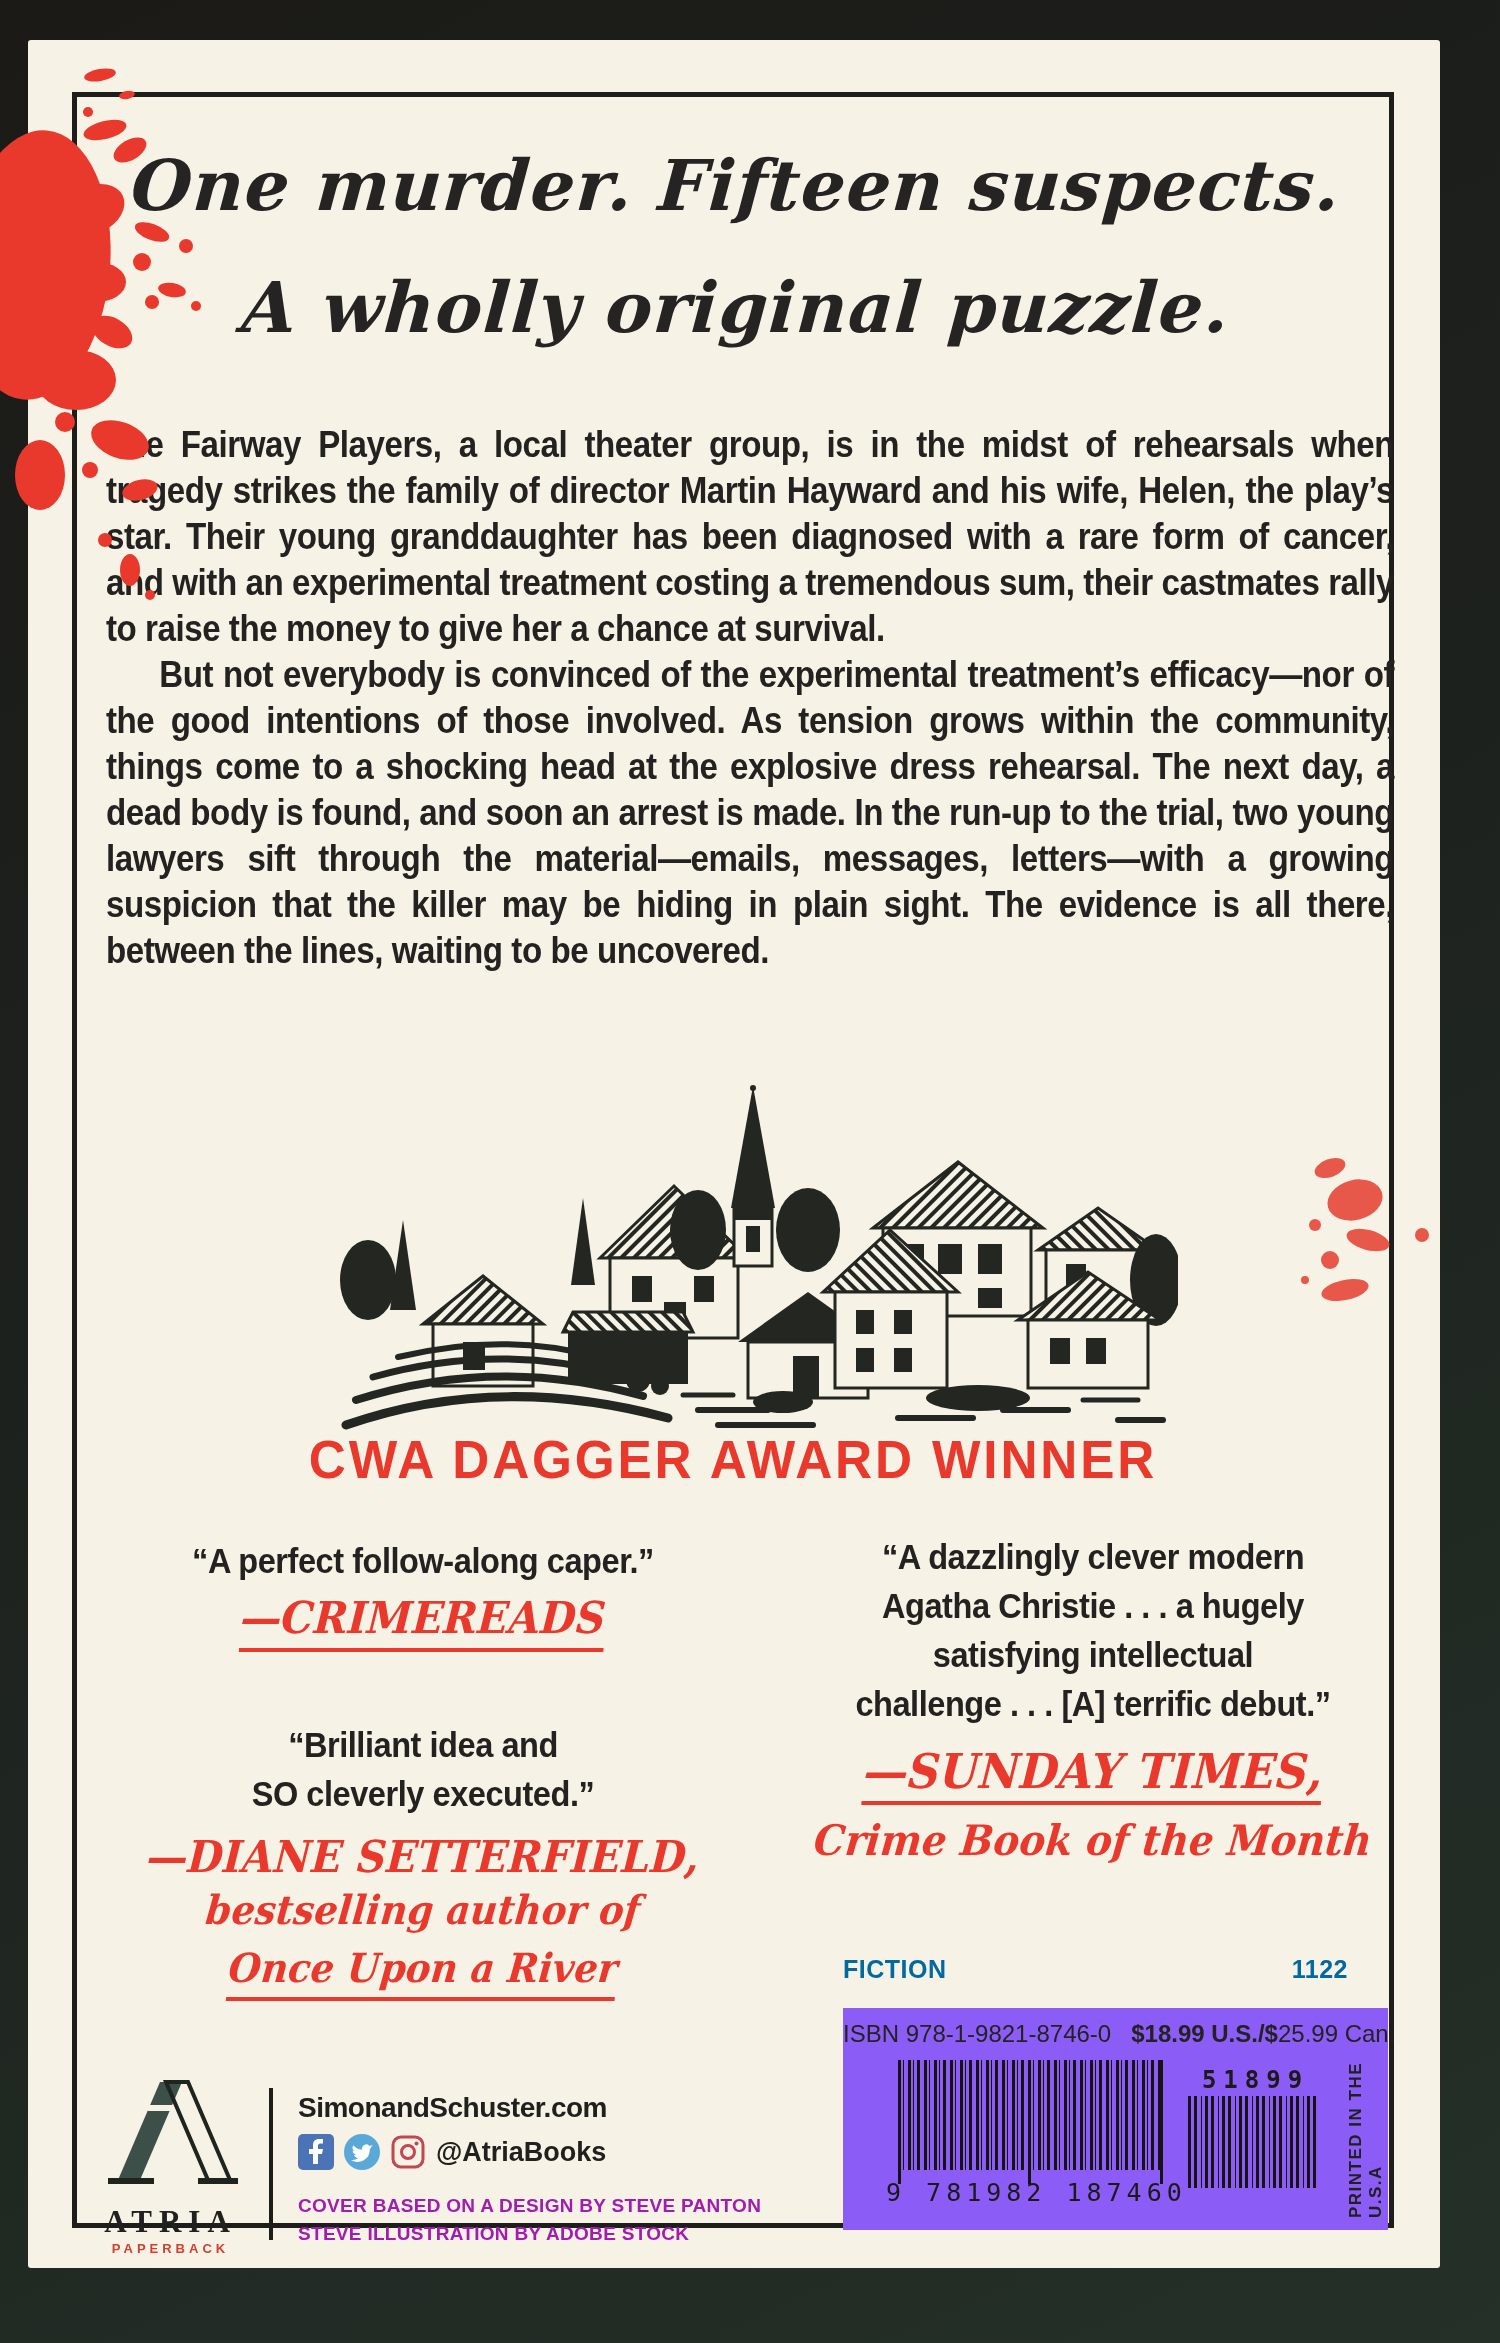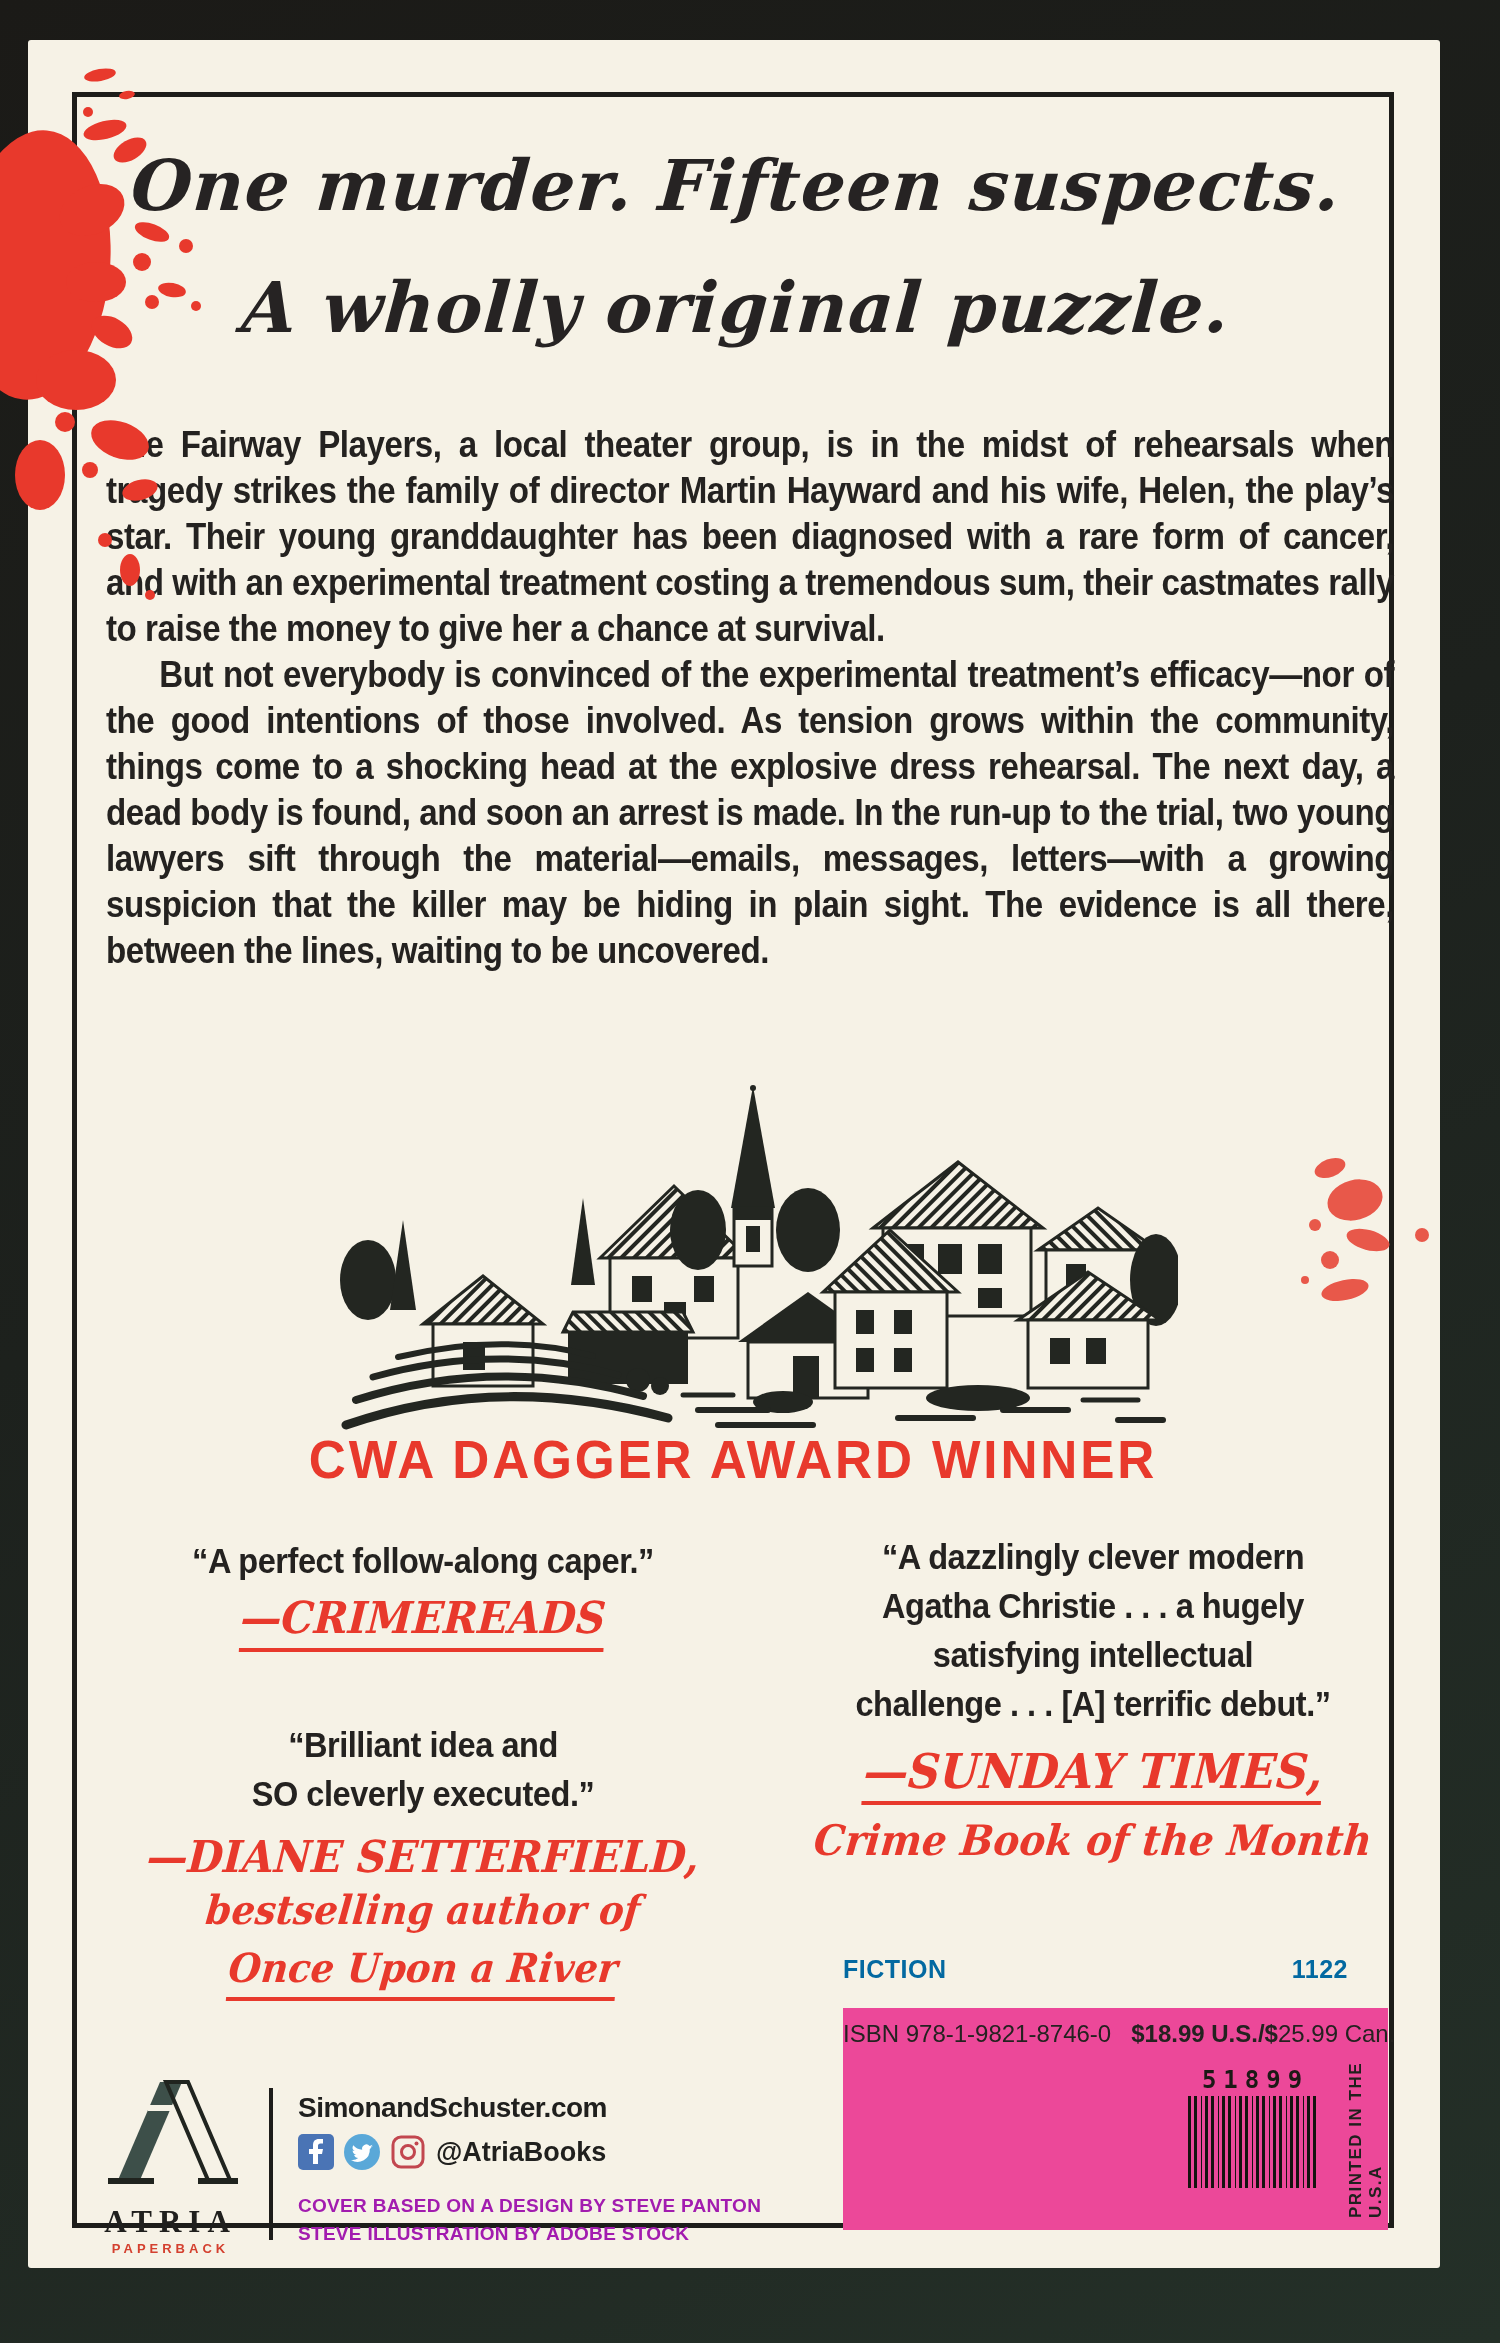--- a/index.html
+++ b/index.html
@@ -29,21 +29,21 @@
   .quote{font-weight:bold;color:#242220;font-size:35px;line-height:49px;
     white-space:pre-line;letter-spacing:-.5px;margin:0;}
   .attr{font-family:"DejaVu Serif",serif;font-style:italic;font-weight:bold;
     color:#e8392c;font-size:44px;line-height:54px;transform:skewX(-4deg);}
   .attr-sub{font-family:"DejaVu Serif",serif;font-style:italic;font-weight:bold;
     color:#e8392c;font-size:40px;line-height:52px;transform:skewX(-6deg);}
   .uline{display:inline-block;border-bottom:4px solid #e8392c;padding-bottom:3px;}
   
   .smallcaps-row{left:815px;top:1915px;width:505px;display:flex;justify-content:space-between;
     font-weight:bold;font-size:25px;color:#0369a1;letter-spacing:.5px;}
-  .bcbox{left:815px;top:1968px;width:545px;height:222px;background:#ec4899;}
+  .bcbox{left:815px;top:1968px;width:545px;height:222px;background:#8b5cf6;}
   .isbnrow{position:absolute;left:0;top:12px;width:100%;text-align:center;font-size:24px;color:#242220;white-space:nowrap;}
   .isbnrow .bold{font-weight:bold;}
   .bc-wrap{position:absolute;left:55px;top:52px;width:265px;height:142px;}
   .bc{position:absolute;left:0;top:0;width:265px;height:110px;
     background:repeating-linear-gradient(90deg,#161310 0 3px,transparent 3px 5px,#161310 5px 6px,
       transparent 6px 10px,#161310 10px 13px,transparent 13px 15px,#161310 15px 16px,
       transparent 16px 19px,#161310 19px 22px,transparent 22px 26px);}
   .guard{position:absolute;top:0;width:3px;height:124px;background:#161310;}
   .bc-digits{position:absolute;left:-12px;top:118px;width:290px;text-align:center;
     font-family:"DejaVu Sans Mono",monospace;font-size:25px;letter-spacing:5px;color:#1c1916;white-space:nowrap;}
@@ -199,20 +199,27 @@
 
     <div class="abs smallcaps-row">
       <span>FICTION</span>
       <span>1122</span>
     </div>
 
     <div class="abs bcbox">
       <div class="isbnrow">
         <span>ISBN 978-1-9821-8746-0</span>&nbsp;&nbsp;
         <span class="bold">$18.99 U.S./$</span><span>25.99 Can.</span>
+      </div>
+      <div class="bc-wrap">
+        <div class="bc"></div>
+        <div class="guard" style="left:0;"></div>
+        <div class="guard" style="left:130px;"></div>
+        <div class="guard" style="right:0;"></div>
+        <div class="bc-digits">9 781982 187460</div>
       </div>
       <div class="supp">
         <div class="supp-label">51899</div>
         <div class="supp-bc"></div>
       </div>
       <div class="printed">PRINTED IN THE U.S.A</div>
     </div>
 
     <div class="abs atria">
       <svg width="150" height="118" viewBox="0 0 150 118">

